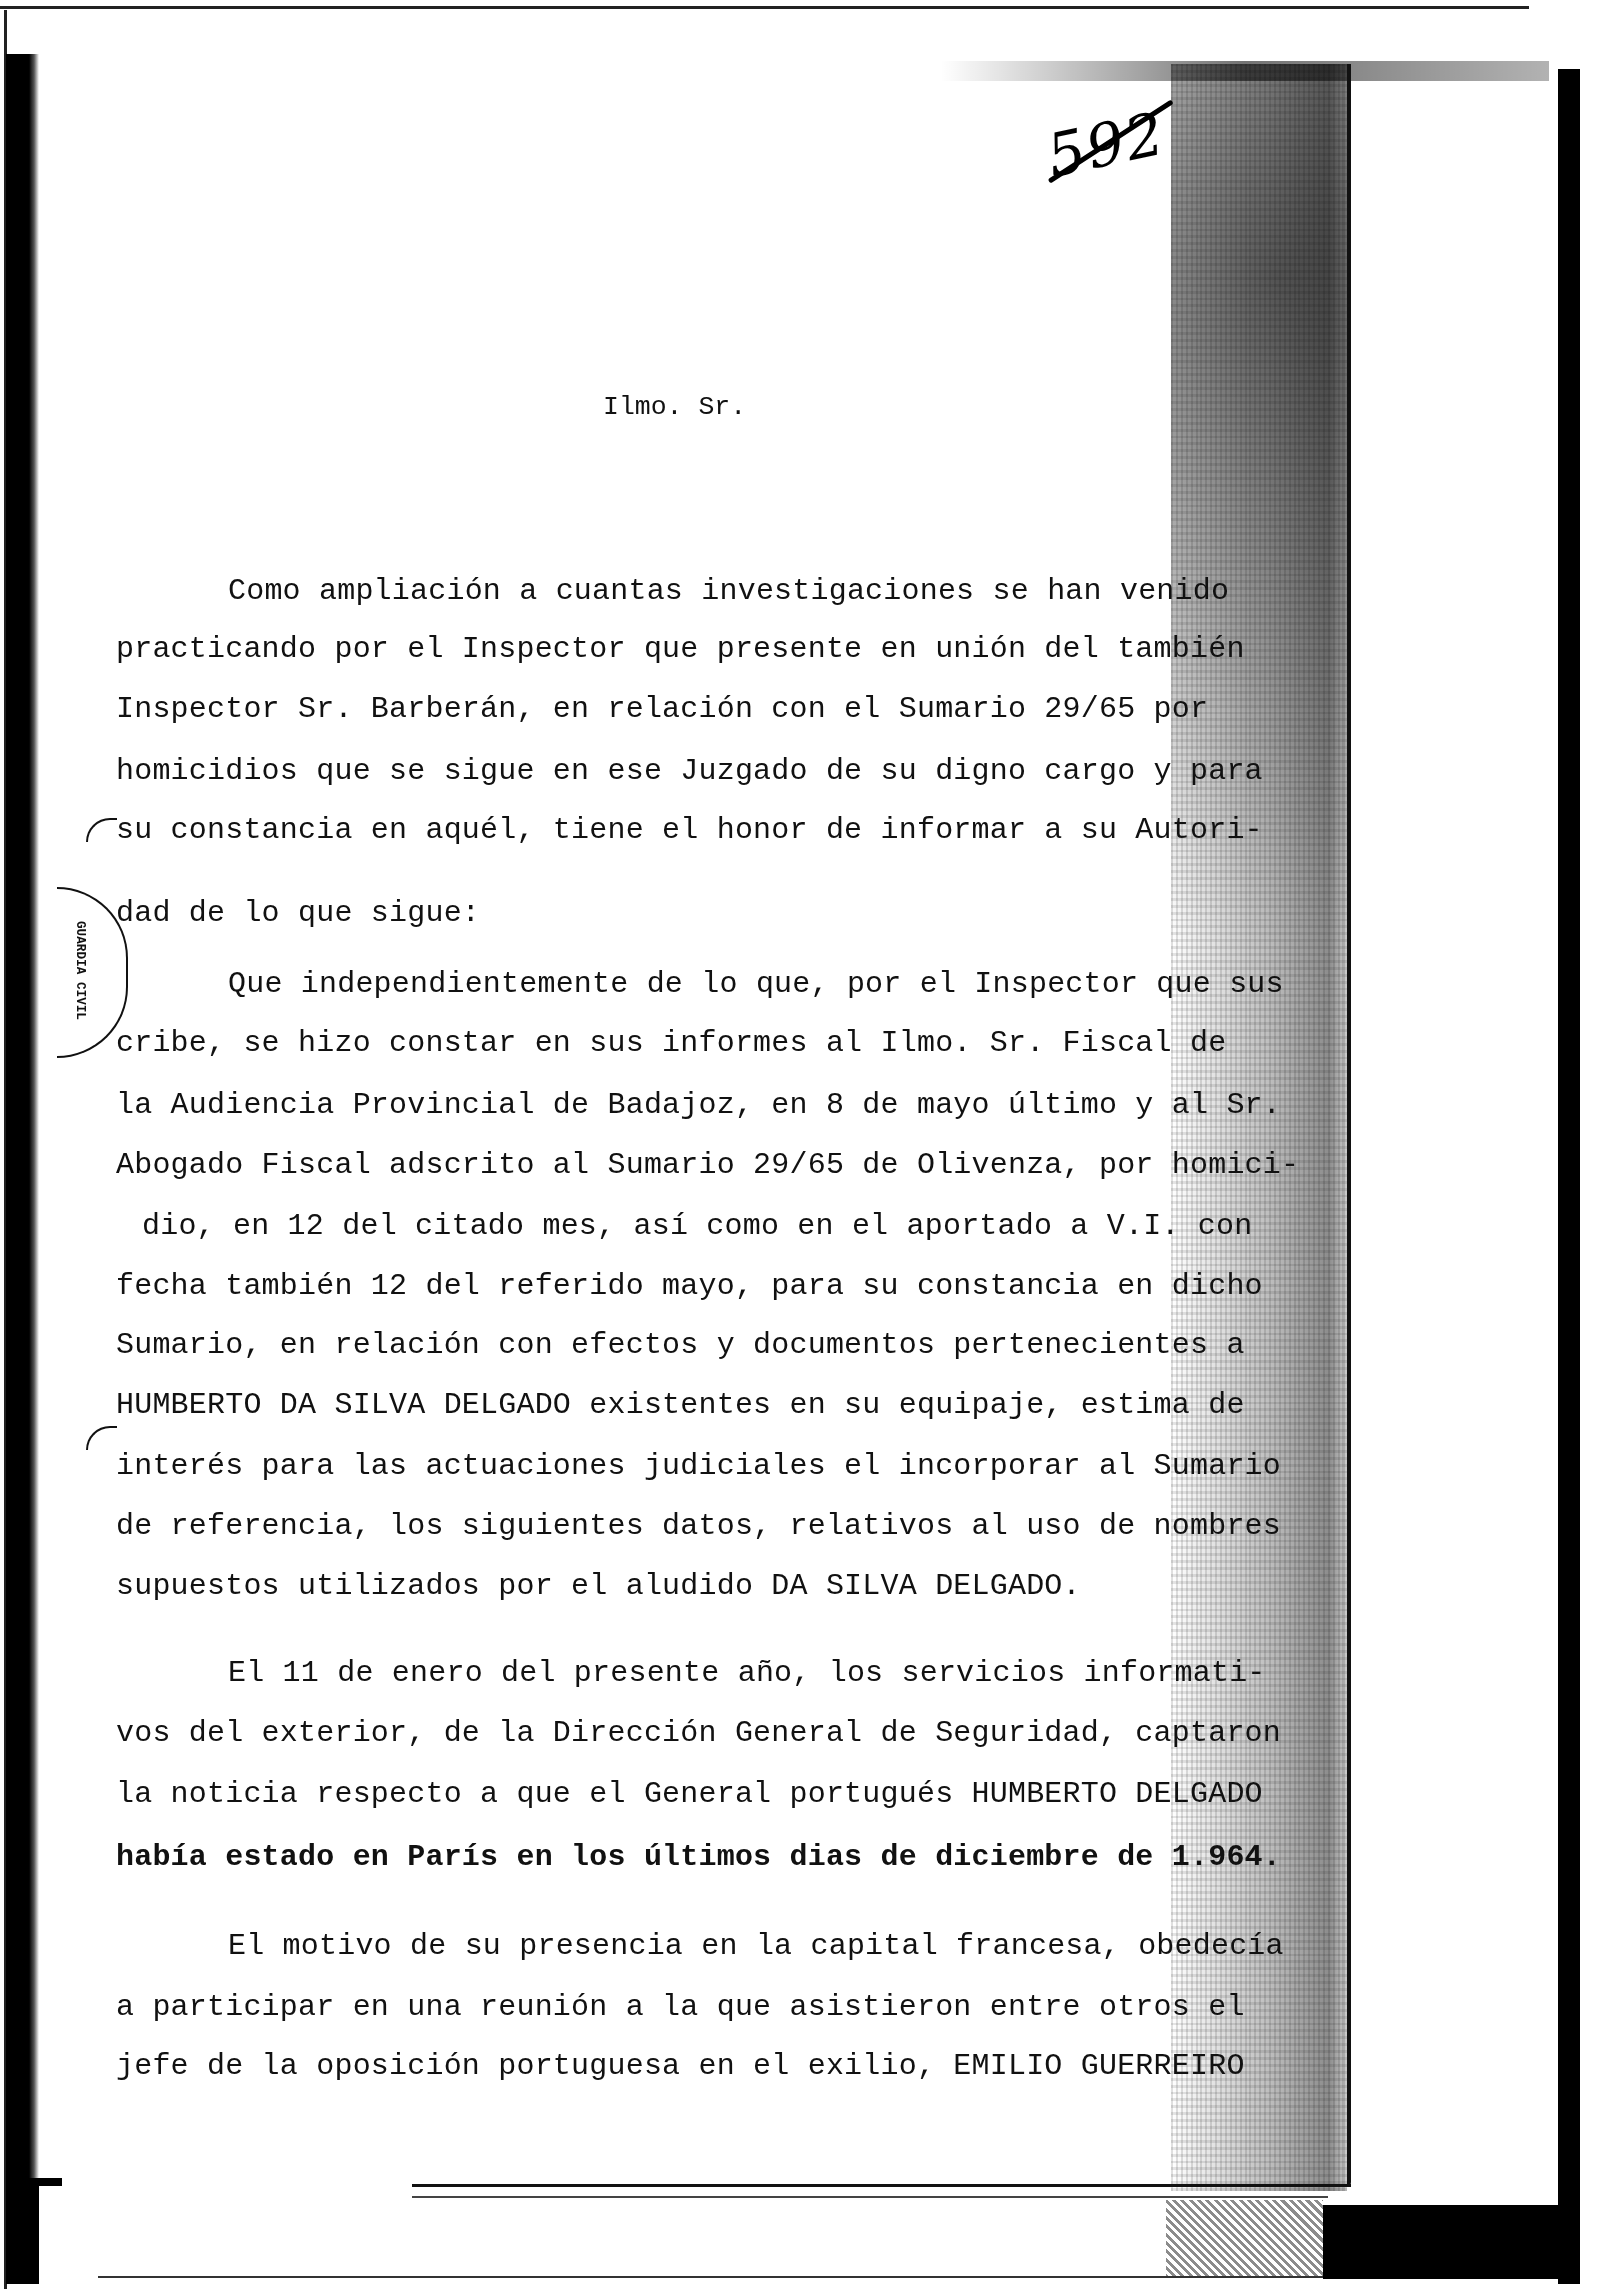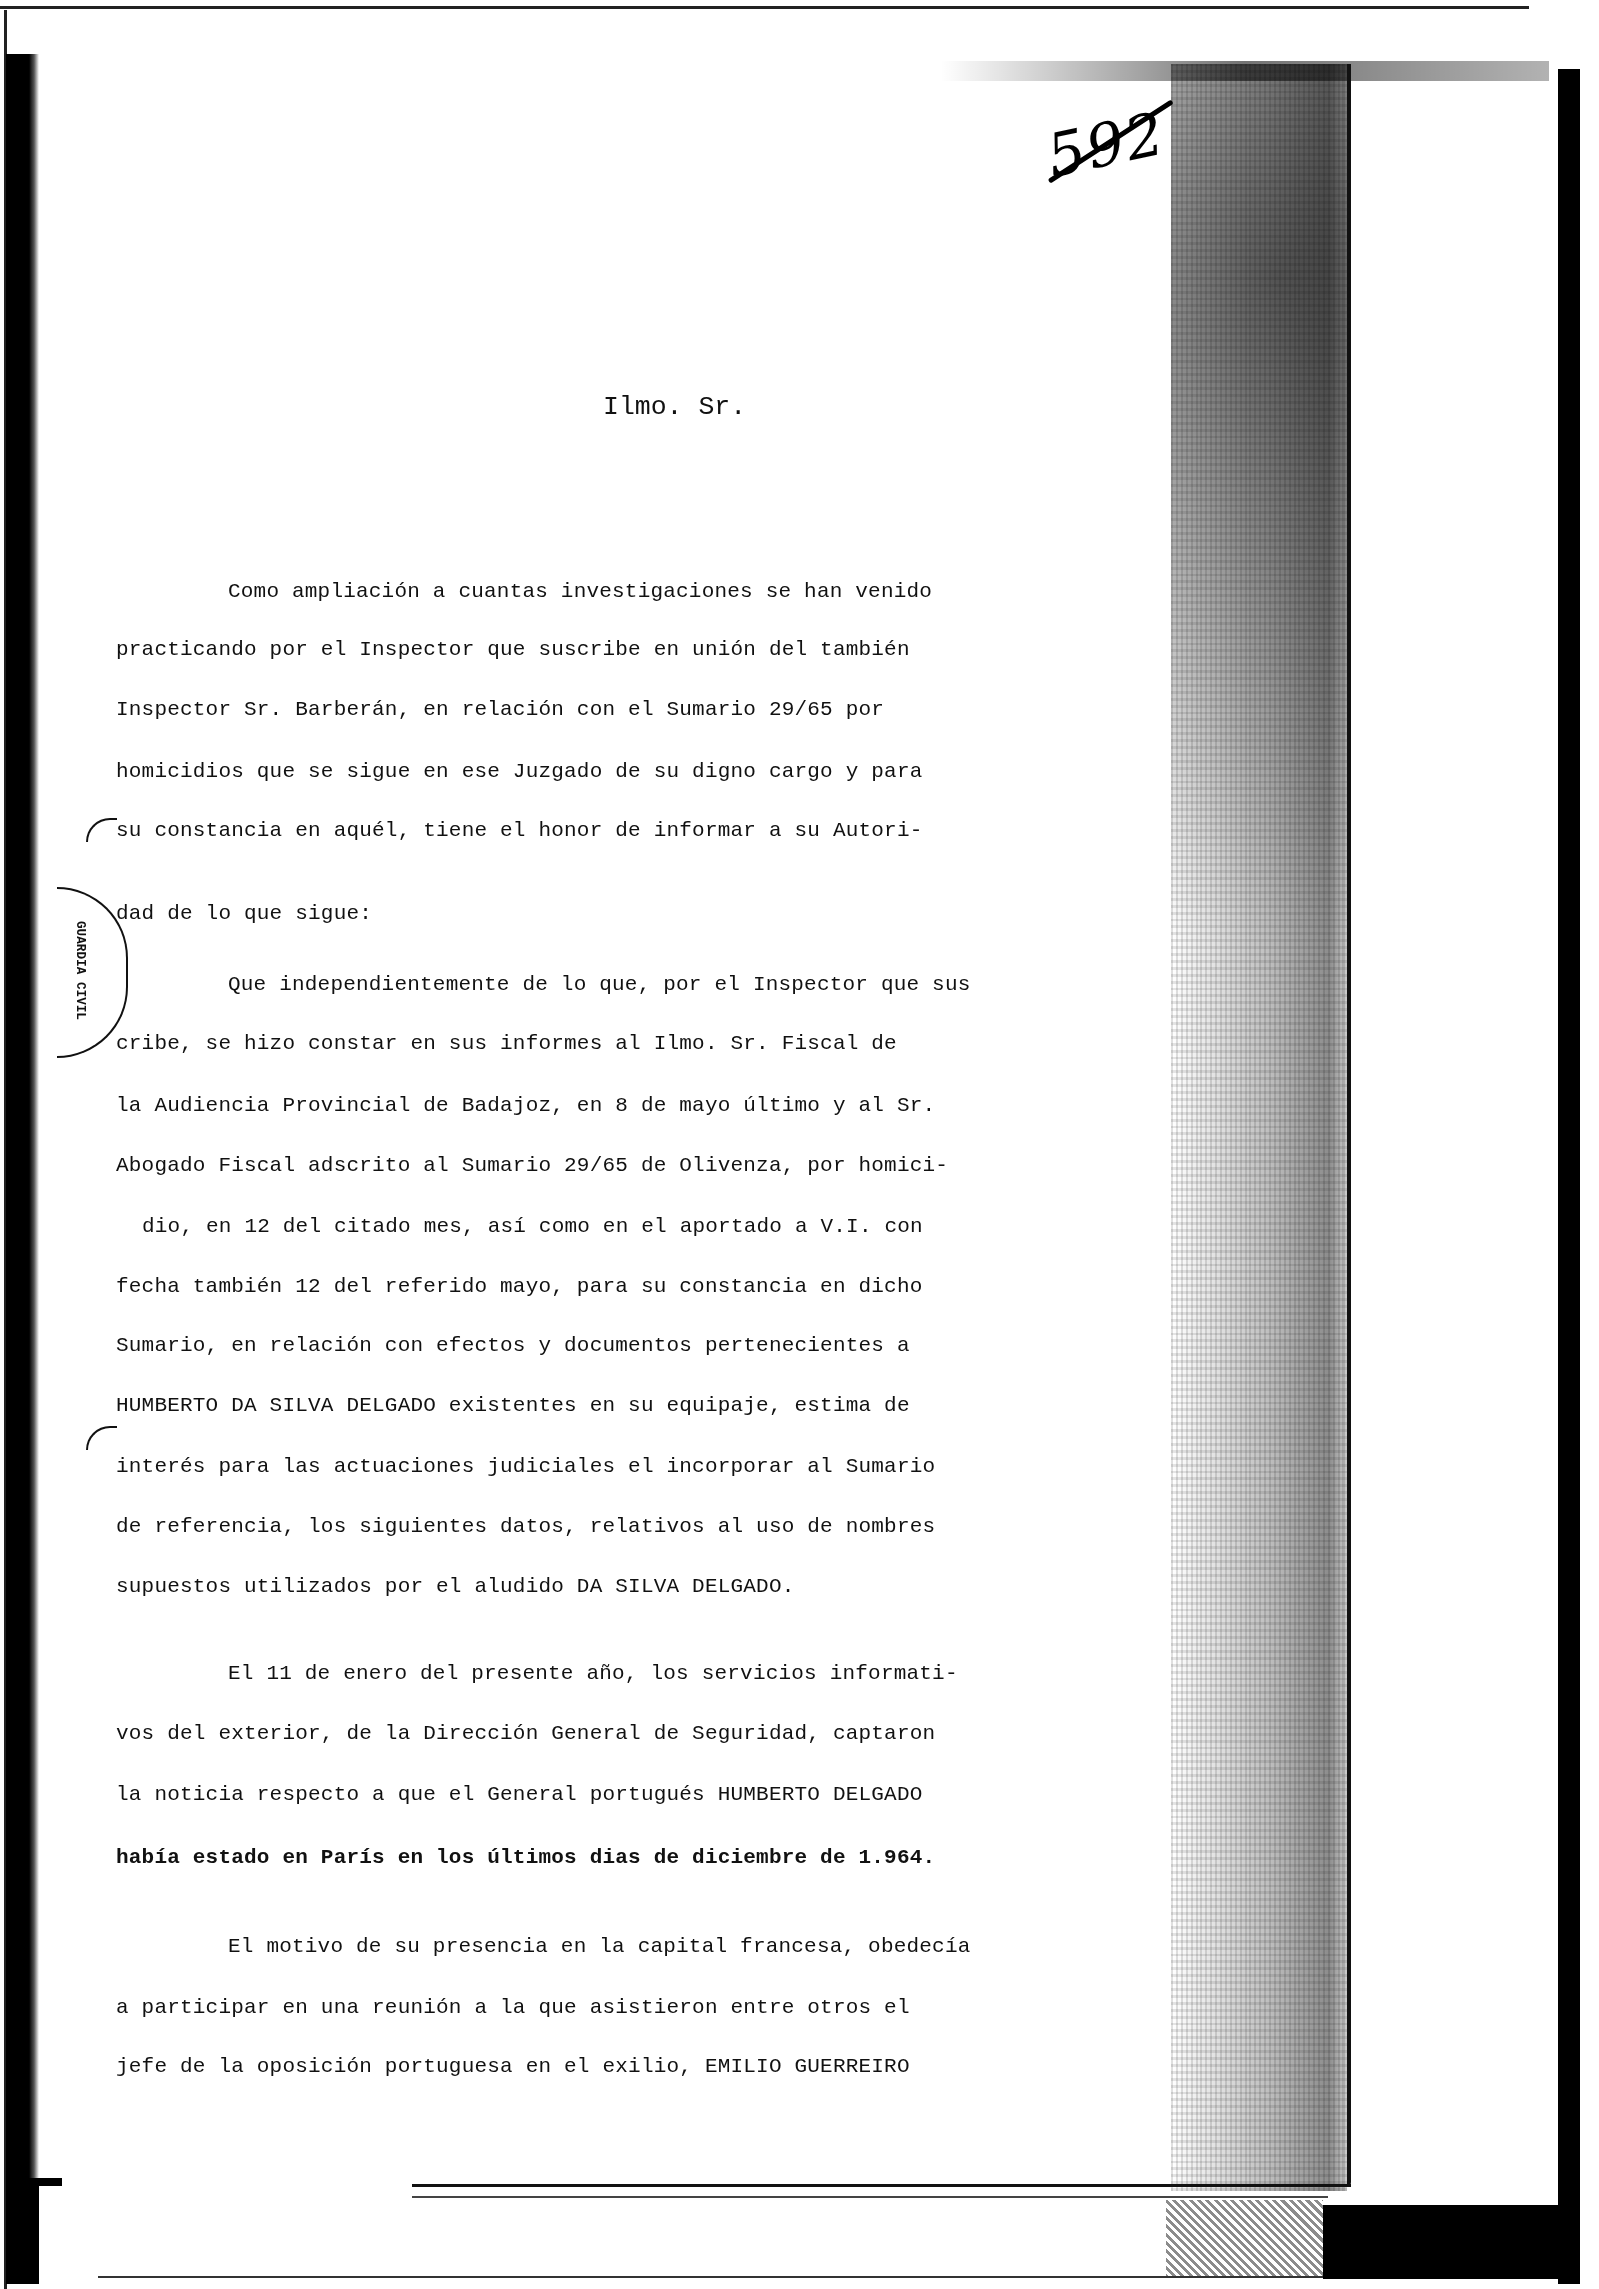--- a/index.html
+++ b/index.html
@@ -31,21 +31,21 @@
   .folio { position: absolute; left: 1039px; top: 110px; width: 167px; height: 118px; }
   .folio-text { position: absolute; left: 7.8px; top: 0; font-family: "DejaVu Serif", serif; font-style: italic;
                 font-size: 59px; transform: rotate(-12deg); color: #000; letter-spacing: 2px; }
   .folio-stroke { position: absolute; left: 9.8px; top: 69px; width: 147px; height: 4.9px; background: #000;
                   transform: rotate(-33deg); transform-origin: left center; border-radius: 2.9px; }
   .stamp { position: absolute; left: 57px; top: 887px; width: 69px; height: 167px;
            border: 2.9px solid #111; border-left: none; border-radius: 0 88px 88px 0; }
   .stamp-text { position: absolute; left: 65px; top: 921px; width: 21.6px; font-size: 12.7px; font-weight: bold;
                 line-height: 13.7px; writing-mode: vertical-rl; color: #111; }
   .salutation { position: absolute; left: 603px; top: 392px; font-size: 26.5px; white-space: pre; }
-  .line { position: absolute; left: 116px; font-size: 21px; white-space: pre; letter-spacing: 0.2px; line-height: 33px; }
+  .line { position: absolute; left: 116px; font-size: 30px; white-space: pre; letter-spacing: 0.2px; line-height: 33px; }
   .line.indent { left: 228px; }
   .hook { position: absolute; width: 29px; height: 21.6px; border-top: 2px solid #111; border-left: 2px solid #111; border-radius: 29px 0 0 0; }
 </style>
 </head>
 <body>
 
 <div class="page">
   <div class="top-rule"></div>
   <div class="left-edge-line"></div>
   <div class="left-band"></div>
@@ -67,21 +67,21 @@
   </div>
 
   <div class="stamp"></div>
   <div class="stamp-text">GUARDIA CIVIL</div>
   <div class="hook" style="left:86px; top:818px;"></div>
   <div class="hook" style="left:86px; top:1426px;"></div>
 
   <div class="salutation">Ilmo. Sr.</div>
 
   <div class="line indent" style="top:575px;">Como ampliación a cuantas investigaciones se han venido</div>
-  <div class="line" style="top:633px;">practicando por el Inspector que suscribe en unión del también</div>
+  <div class="line" style="top:633px;">practicando por el Inspector que presente en unión del también</div>
   <div class="line" style="top:693px;">Inspector Sr. Barberán, en relación con el Sumario 29/65 por</div>
   <div class="line" style="top:755px;">homicidios que se sigue en ese Juzgado de su digno cargo y para</div>
   <div class="line" style="top:814px;">su constancia en aquél, tiene el honor de informar a su Autori-</div>
   <div class="line" style="top:897px;text-align:center;">dad de lo que sigue:</div>
 
   <div class="line indent" style="top:968px;">Que independientemente de lo que, por el Inspector que sus</div>
   <div class="line" style="top:1027px;">cribe, se hizo constar en sus informes al Ilmo. Sr. Fiscal de</div>
   <div class="line" style="top:1089px;">la Audiencia Provincial de Badajoz, en 8 de mayo último y al Sr.</div>
   <div class="line" style="top:1149px;">Abogado Fiscal adscrito al Sumario 29/65 de Olivenza, por homici-</div>
   <div class="line" style="top:1210px;margin-left:26px;">dio, en 12 del citado mes, así como en el aportado a V.I. con</div>

